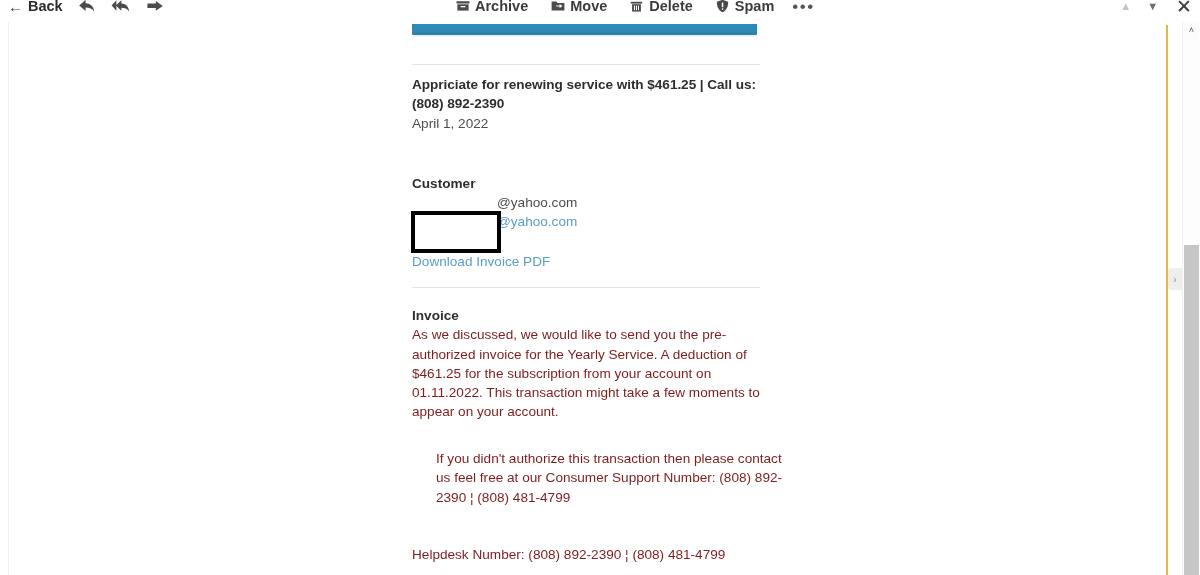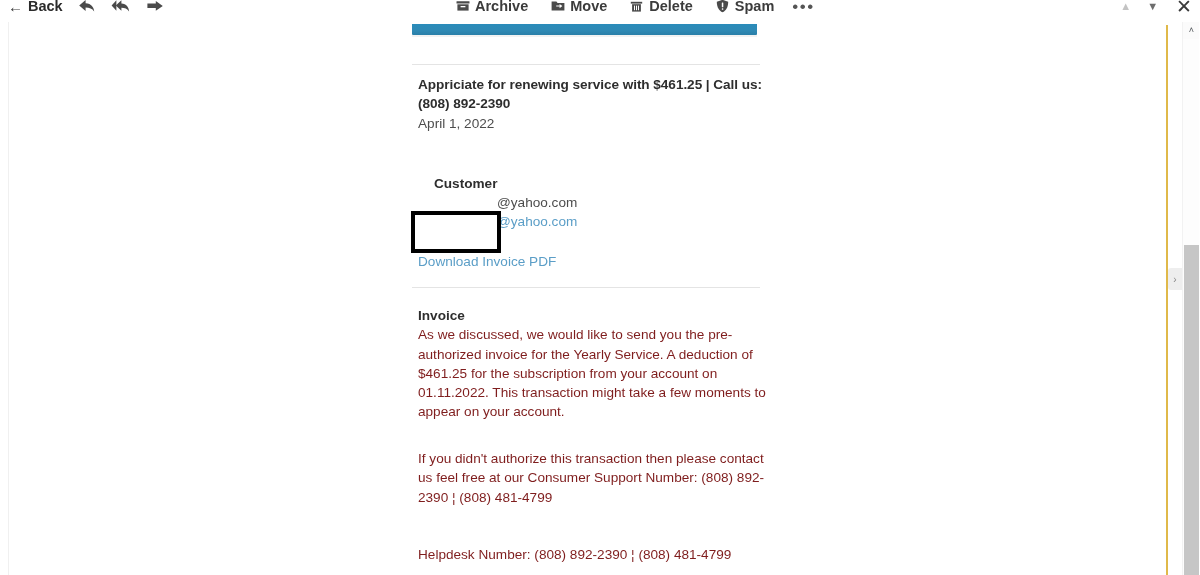--- a/index.html
+++ b/index.html
@@ -193,21 +193,21 @@
   .rule {
     position: absolute;
     left: 10px;
     width: 348px;
     height: 1px;
     background: #e4e4e4;
   }
 
   .blk {
     position: absolute;
-    left: 16px;
+    left: 10px;
     width: 350px;
   }
 
   .hdr-bold {
     font-size: 13.6px;
     font-weight: bold;
     color: #2e2e2e;
     line-height: 19.3px;
     letter-spacing: -0.05px;
   }
@@ -445,41 +445,41 @@
       <div class="banner-strip"></div>
       <div class="banner-shadow"></div>
 
       <div class="rule" style="top:42px;"></div>
 
       <div class="blk" style="top:53px;">
         <div class="hdr-bold">Appriciate for renewing service with $461.25 | Call us: (808) 892-2390</div>
         <div class="sub-line">April 1, 2022</div>
       </div>
 
-      <div class="blk" style="top:152px;margin-left:16px;">
+      <div class="blk" style="top:152px;">
         <div class="section-title">Customer</div>
       </div>
 
       <div class="redaction-box"></div>
 
       <div class="email-line plain" style="top:171px;">@yahoo.com</div>
       <div class="email-line link" style="top:190px;">@yahoo.com</div>
 
       <div class="blk" style="top:230px;">
         <span class="link-text">Download Invoice PDF</span>
       </div>
 
       <div class="rule" style="top:265px;"></div>
 
       <div class="blk" style="top:284px;">
         <div class="section-title">Invoice</div>
         <div class="body-para">As we discussed, we would like to send you the pre-authorized invoice for the Yearly Service. A deduction of $461.25 for the subscription from your account on 01.11.2022. This transaction might take a few moments to appear on your account.</div>
       </div>
 
-      <div class="blk" style="top:427px;">
+      <div class="blk" style="top:427px;margin-left:24px;">
         <div class="body-para">If you didn't authorize this transaction then please contact us feel free at our Consumer Support Number: (808) 892-2390 ¦ (808) 481-4799</div>
       </div>
 
       <div class="blk" style="top:523px;">
         <div class="body-para">Helpdesk Number: (808) 892-2390 ¦ (808) 481-4799</div>
       </div>
 
     </div>
   </div>
 

